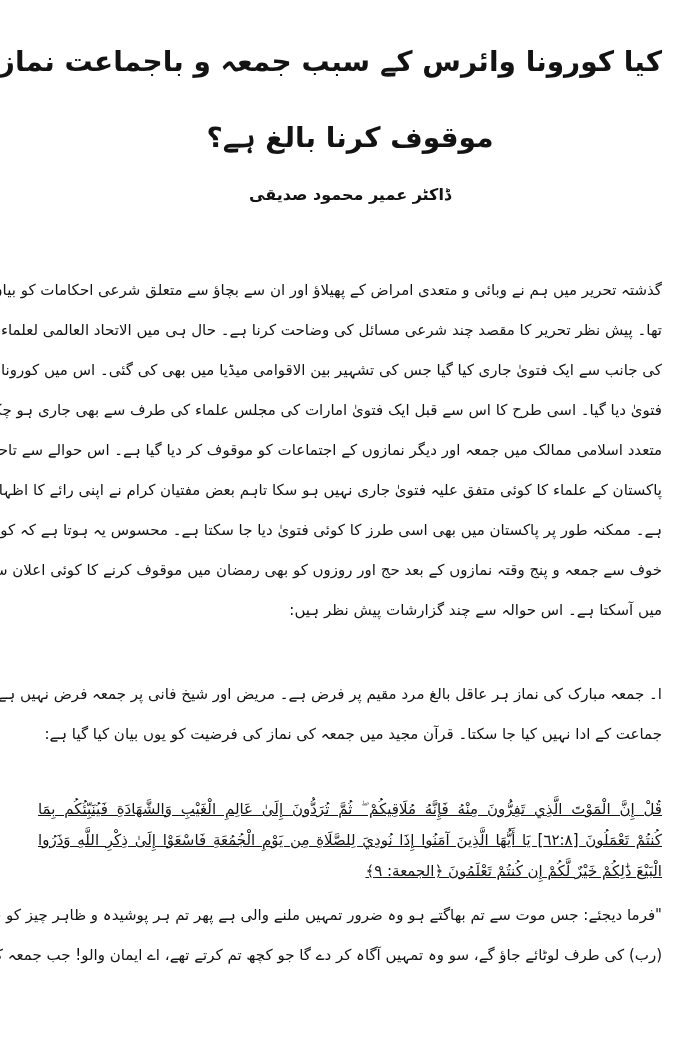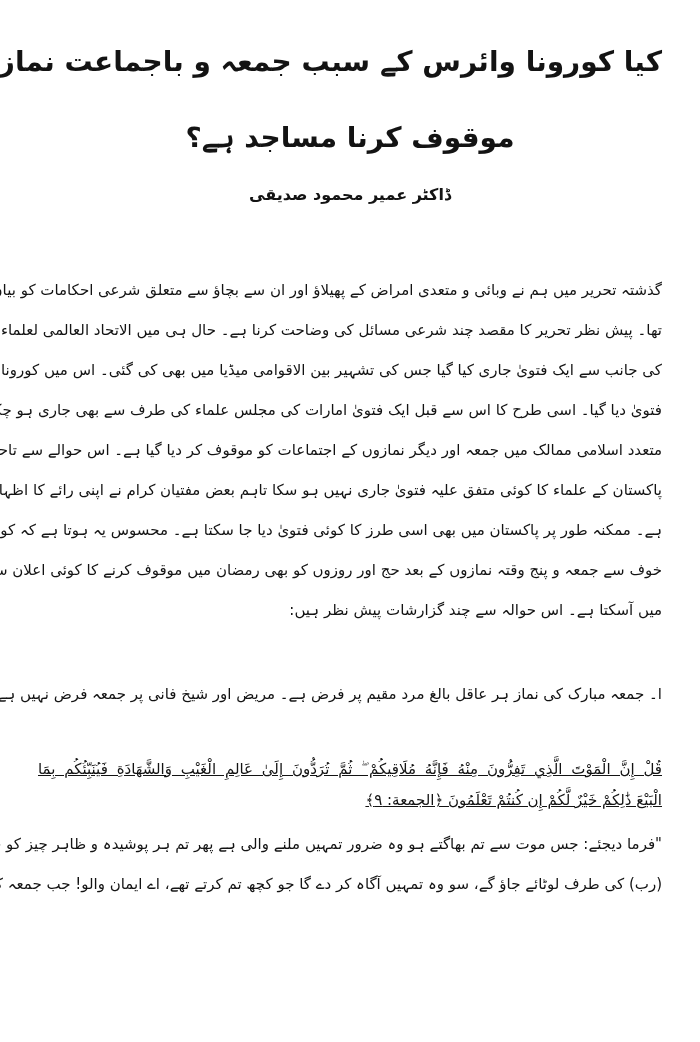--- a/index.html
+++ b/index.html
@@ -62,43 +62,45 @@
   }
   .translation { margin-top: 8px; }
 </style>
 </head>
 <body>
 
 <div class="page">
 
   <div class="title-block">
     <div class="title-line">کیا کورونا وائرس کے سبب جمعہ و باجماعت نماز کو</div>
-    <div class="title-line">موقوف کرنا مساجد ہے؟</div>
+    <div class="title-line">موقوف کرنا بالغ ہے؟</div>
   </div>
 
   <div class="byline">ڈاکٹر عمیر محمود صدیقی</div>
 
   <div class="para intro">
     <div class="body-line">گذشتہ تحریر میں ہم نے وبائی و متعدی امراض کے پھیلاؤ اور ان سے بچاؤ سے متعلق شرعی احکامات کو بیان کیا</div>
     <div class="body-line">تھا۔ پیش نظر تحریر کا مقصد چند شرعی مسائل کی وضاحت کرنا ہے۔ حال ہی میں الاتحاد العالمی لعلماء المسلمین</div>
     <div class="body-line">کی جانب سے ایک فتویٰ جاری کیا گیا جس کی تشہیر بین الاقوامی میڈیا میں بھی کی گئی۔ اس میں کورونا وائرس</div>
     <div class="body-line">فتویٰ دیا گیا۔ اسی طرح کا اس سے قبل ایک فتویٰ امارات کی مجلس علماء کی طرف سے بھی جاری ہو چکا ہے۔</div>
     <div class="body-line">متعدد اسلامی ممالک میں جمعہ اور دیگر نمازوں کے اجتماعات کو موقوف کر دیا گیا ہے۔ اس حوالے سے تاحال</div>
     <div class="body-line">پاکستان کے علماء کا کوئی متفق علیہ فتویٰ جاری نہیں ہو سکا تاہم بعض مفتیان کرام نے اپنی رائے کا اظہار ضرور کیا</div>
     <div class="body-line">ہے۔ ممکنہ طور پر پاکستان میں بھی اسی طرز کا کوئی فتویٰ دیا جا سکتا ہے۔ محسوس یہ ہوتا ہے کہ کورونا وائرس کے</div>
     <div class="body-line">خوف سے جمعہ و پنج وقتہ نمازوں کے بعد حج اور روزوں کو بھی رمضان میں موقوف کرنے کا کوئی اعلان سننے</div>
     <div class="body-line end">میں آسکتا ہے۔ اس حوالہ سے چند گزارشات پیش نظر ہیں:</div>
   </div>
 
   <div class="para point1">
     <div class="body-line">ا۔ جمعہ مبارک کی نماز ہر عاقل بالغ مرد مقیم پر فرض ہے۔ مریض اور شیخ فانی پر جمعہ فرض نہیں ہے۔ جسے بغیر</div>
+    <div class="body-line end">جماعت کے ادا نہیں کیا جا سکتا۔ قرآن مجید میں جمعہ کی نماز کی فرضیت کو یوں بیان کیا گیا ہے:</div>
   </div>
 
   <div class="para quran">
     <div class="quran-line">قُلْ إِنَّ الْمَوْتَ الَّذِي تَفِرُّونَ مِنْهُ فَإِنَّهُ مُلَاقِيكُمْ ۖ ثُمَّ تُرَدُّونَ إِلَىٰ عَالِمِ الْغَيْبِ وَالشَّهَادَةِ فَيُنَبِّئُكُم بِمَا</div>
+    <div class="quran-line">كُنتُمْ تَعْمَلُونَ [٦٢:٨] يَا أَيُّهَا الَّذِينَ آمَنُوا إِذَا نُودِيَ لِلصَّلَاةِ مِن يَوْمِ الْجُمُعَةِ فَاسْعَوْا إِلَىٰ ذِكْرِ اللَّهِ وَذَرُوا</div>
     <div class="quran-line end">الْبَيْعَ ذَٰلِكُمْ خَيْرٌ لَّكُمْ إِن كُنتُمْ تَعْلَمُونَ ﴿الجمعة: ٩﴾</div>
   </div>
 
   <div class="para translation">
     <div class="body-line">"فرما دیجئے: جس موت سے تم بھاگتے ہو وہ ضرور تمہیں ملنے والی ہے پھر تم ہر پوشیدہ و ظاہر چیز کو جاننے والے</div>
     <div class="body-line">(رب) کی طرف لوٹائے جاؤ گے، سو وہ تمہیں آگاہ کر دے گا جو کچھ تم کرتے تھے، اے ایمان والو! جب جمعہ کے</div>
   </div>
 
 </div>
 

